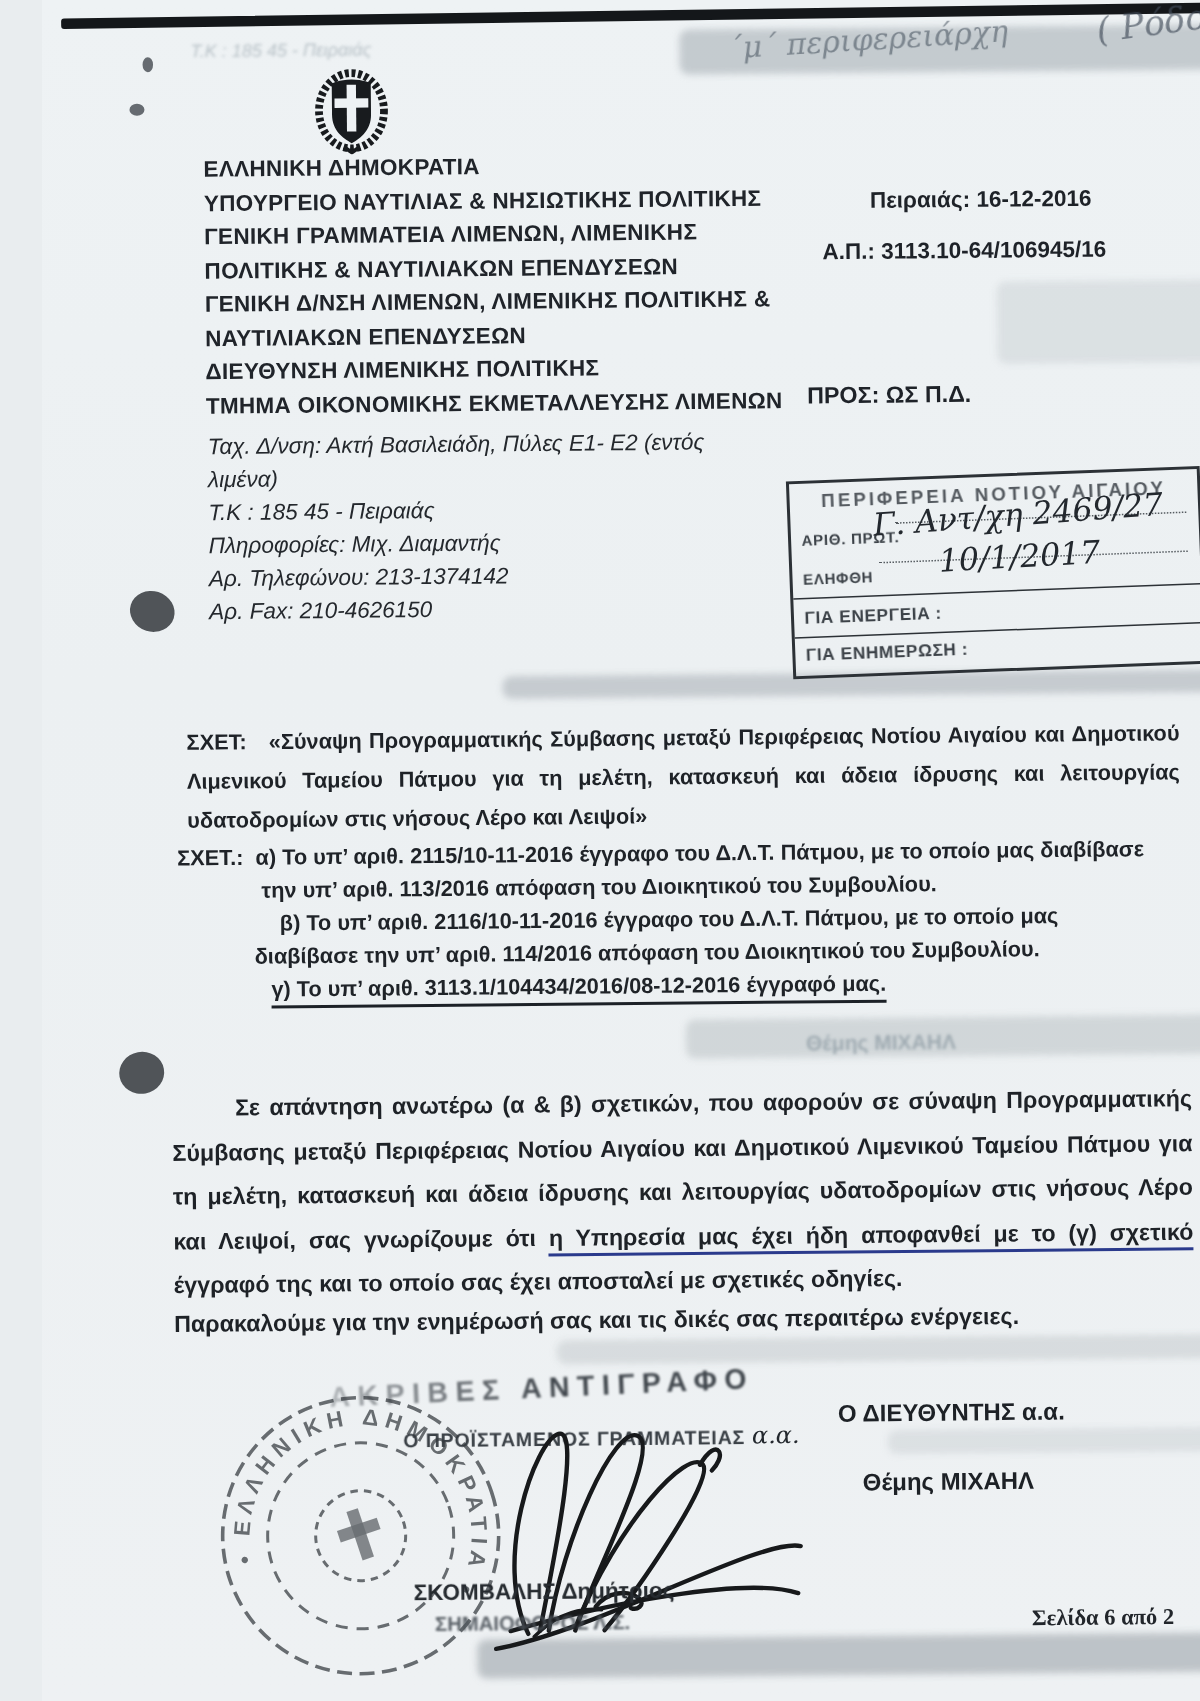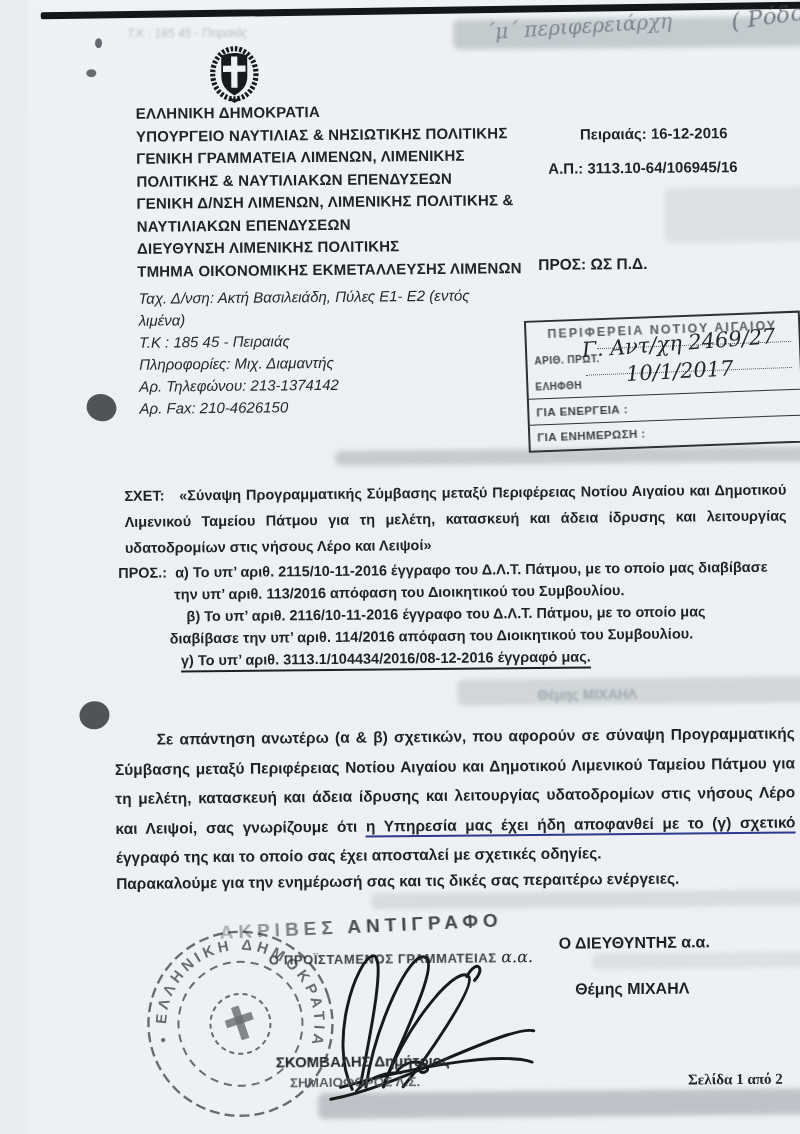--- a/index.html
+++ b/index.html
@@ -144,21 +144,21 @@
       <div class="abs hand" style="left:55px;top:14px;font-size:21px;transform:rotate(-2deg);">Γ. Αντ/χη 2469/27</div>
       <div class="abs hand" style="left:98px;top:42px;font-size:21px;transform:rotate(-1deg);">10/1/2017</div>
     </div>
 
     <div class="abs subject" style="left:97px;top:480px;">
       <span>ΣΧΕΤ:</span>&nbsp;&nbsp;
       <span>«Σύναψη Προγραμματικής Σύμβασης μεταξύ Περιφέρειας Νοτίου Αιγαίου και Δημοτικού Λιμενικού Ταμείου Πάτμου για τη μελέτη, κατασκευή και άδεια ίδρυσης και λειτουργίας υδατοδρομίων στις νήσους Λέρο και Λειψοί»</span>
     </div>
 
     <div class="abs refline" style="left:90px;top:562px;">
-      <span>ΠΡΟΣ.:</span>&nbsp;
+      <span>ΣΧΕΤ.:</span>&nbsp;
       <span>α) Το υπ’ αριθ. 2115/10-11-2016 έγγραφο του Δ.Λ.Τ. Πάτμου, με το οποίο μας διαβίβασε</span>
     </div>
     <div class="abs refline" style="left:146px;top:584px;">την υπ’ αριθ. 113/2016 απόφαση του Διοικητικού του Συμβουλίου.</div>
     <div class="abs refline" style="left:158px;top:606px;">β) Το υπ’ αριθ. 2116/10-11-2016  έγγραφο  του  Δ.Λ.Τ.  Πάτμου,  με  το  οποίο  μας</div>
     <div class="abs refline" style="left:141px;top:628px;">διαβίβασε την υπ’ αριθ. 114/2016 απόφαση του Διοικητικού του Συμβουλίου.</div>
     <div class="abs refline" style="left:152px;top:650px;">
       <span class="u-black">γ) Το υπ’ αριθ. 3113.1/104434/2016/08-12-2016 έγγραφό μας.</span>
     </div>
 
     <div class="abs bodytext" style="left:85px;top:722px;">
@@ -200,16 +200,16 @@
         <path d="M46 164 C 60 150 76 144 92 146" stroke-width="2.4"></path>
       </svg>
     </div>
 
     <div class="abs sig-title" style="left:527px;top:936px;">Ο ΔΙΕΥΘΥΝΤΗΣ  α.α.</div>
     <div class="abs sig-name" style="left:543px;top:982px;">Θέμης    ΜΙΧΑΗΛ</div>
 
     <div class="abs signer" style="left:243px;top:1052px;">ΣΚΟΜΒΑΛΗΣ Δημήτριος</div>
     <div class="abs signer-rank" style="left:257px;top:1074px;">ΣΗΜΑΙΟΦΟΡΟΣ Λ.Σ.</div>
 
-    <div class="abs footer-page" style="left:655px;top:1074px;">Σελίδα 1 από 2</div>
+    <div class="abs footer-page" style="left:655px;top:1074px;">Σελίδα 6 από 2</div>
 
   </div>
 </div>
 
 </body></html>

